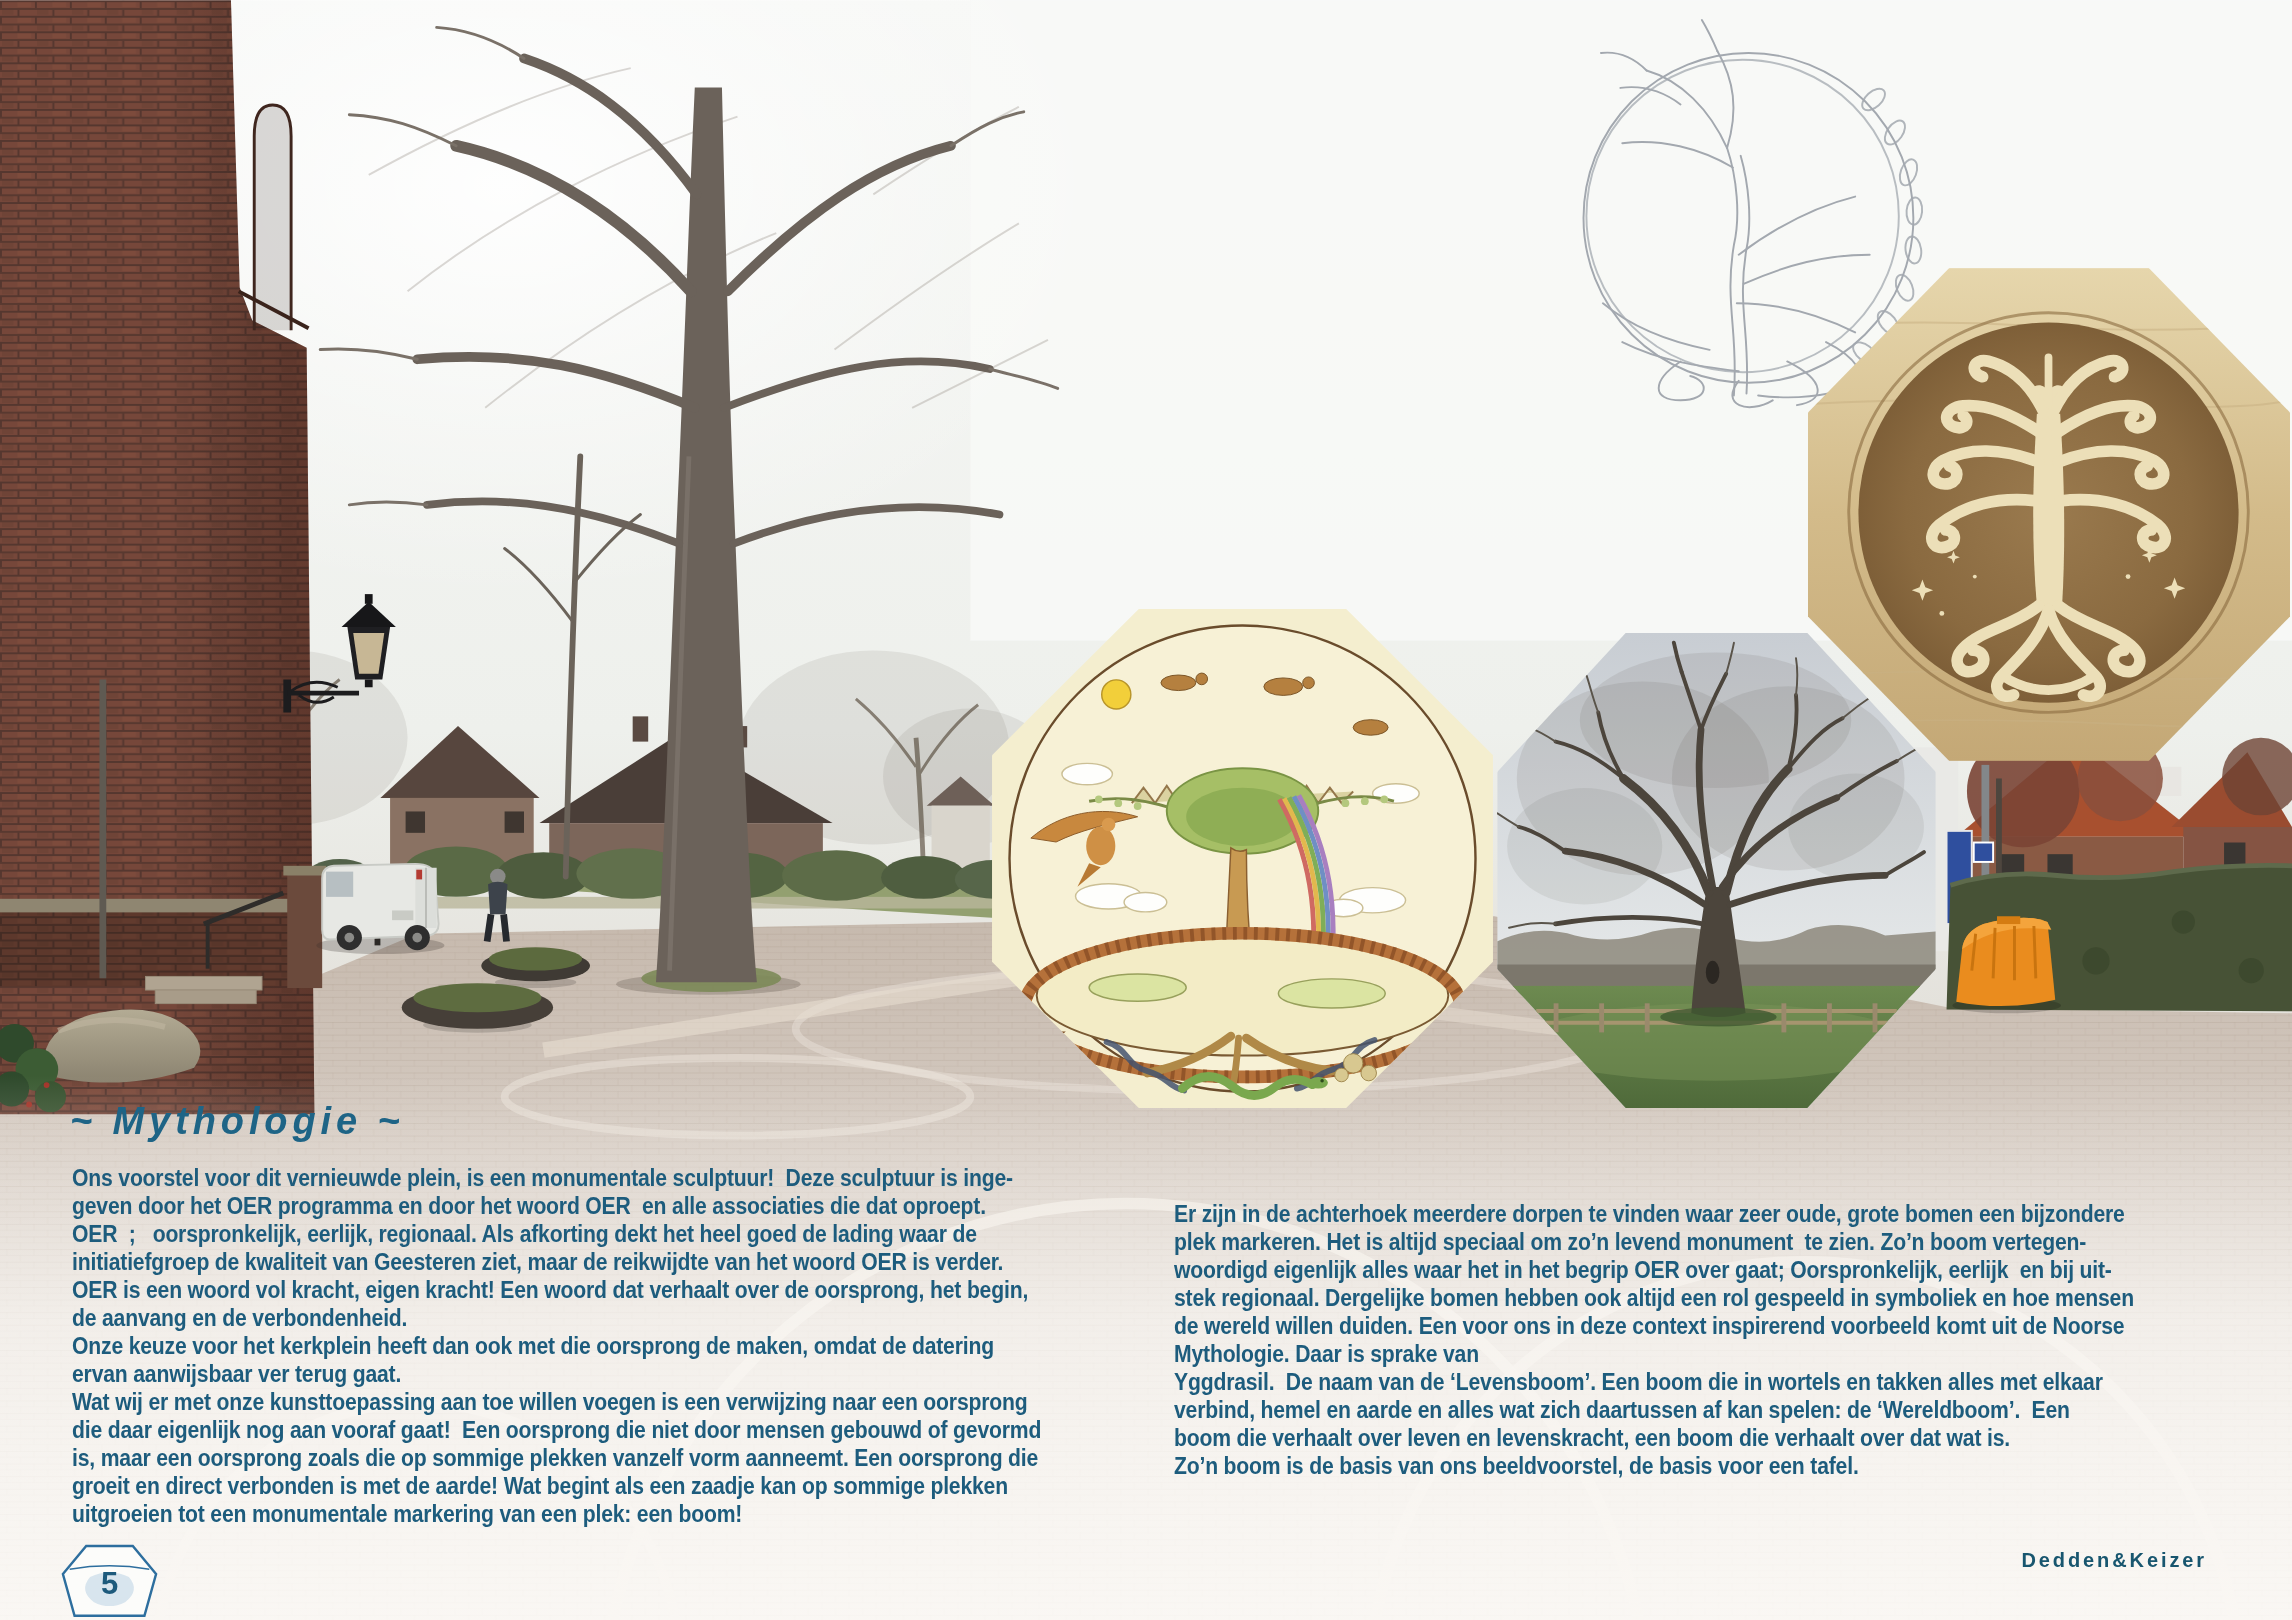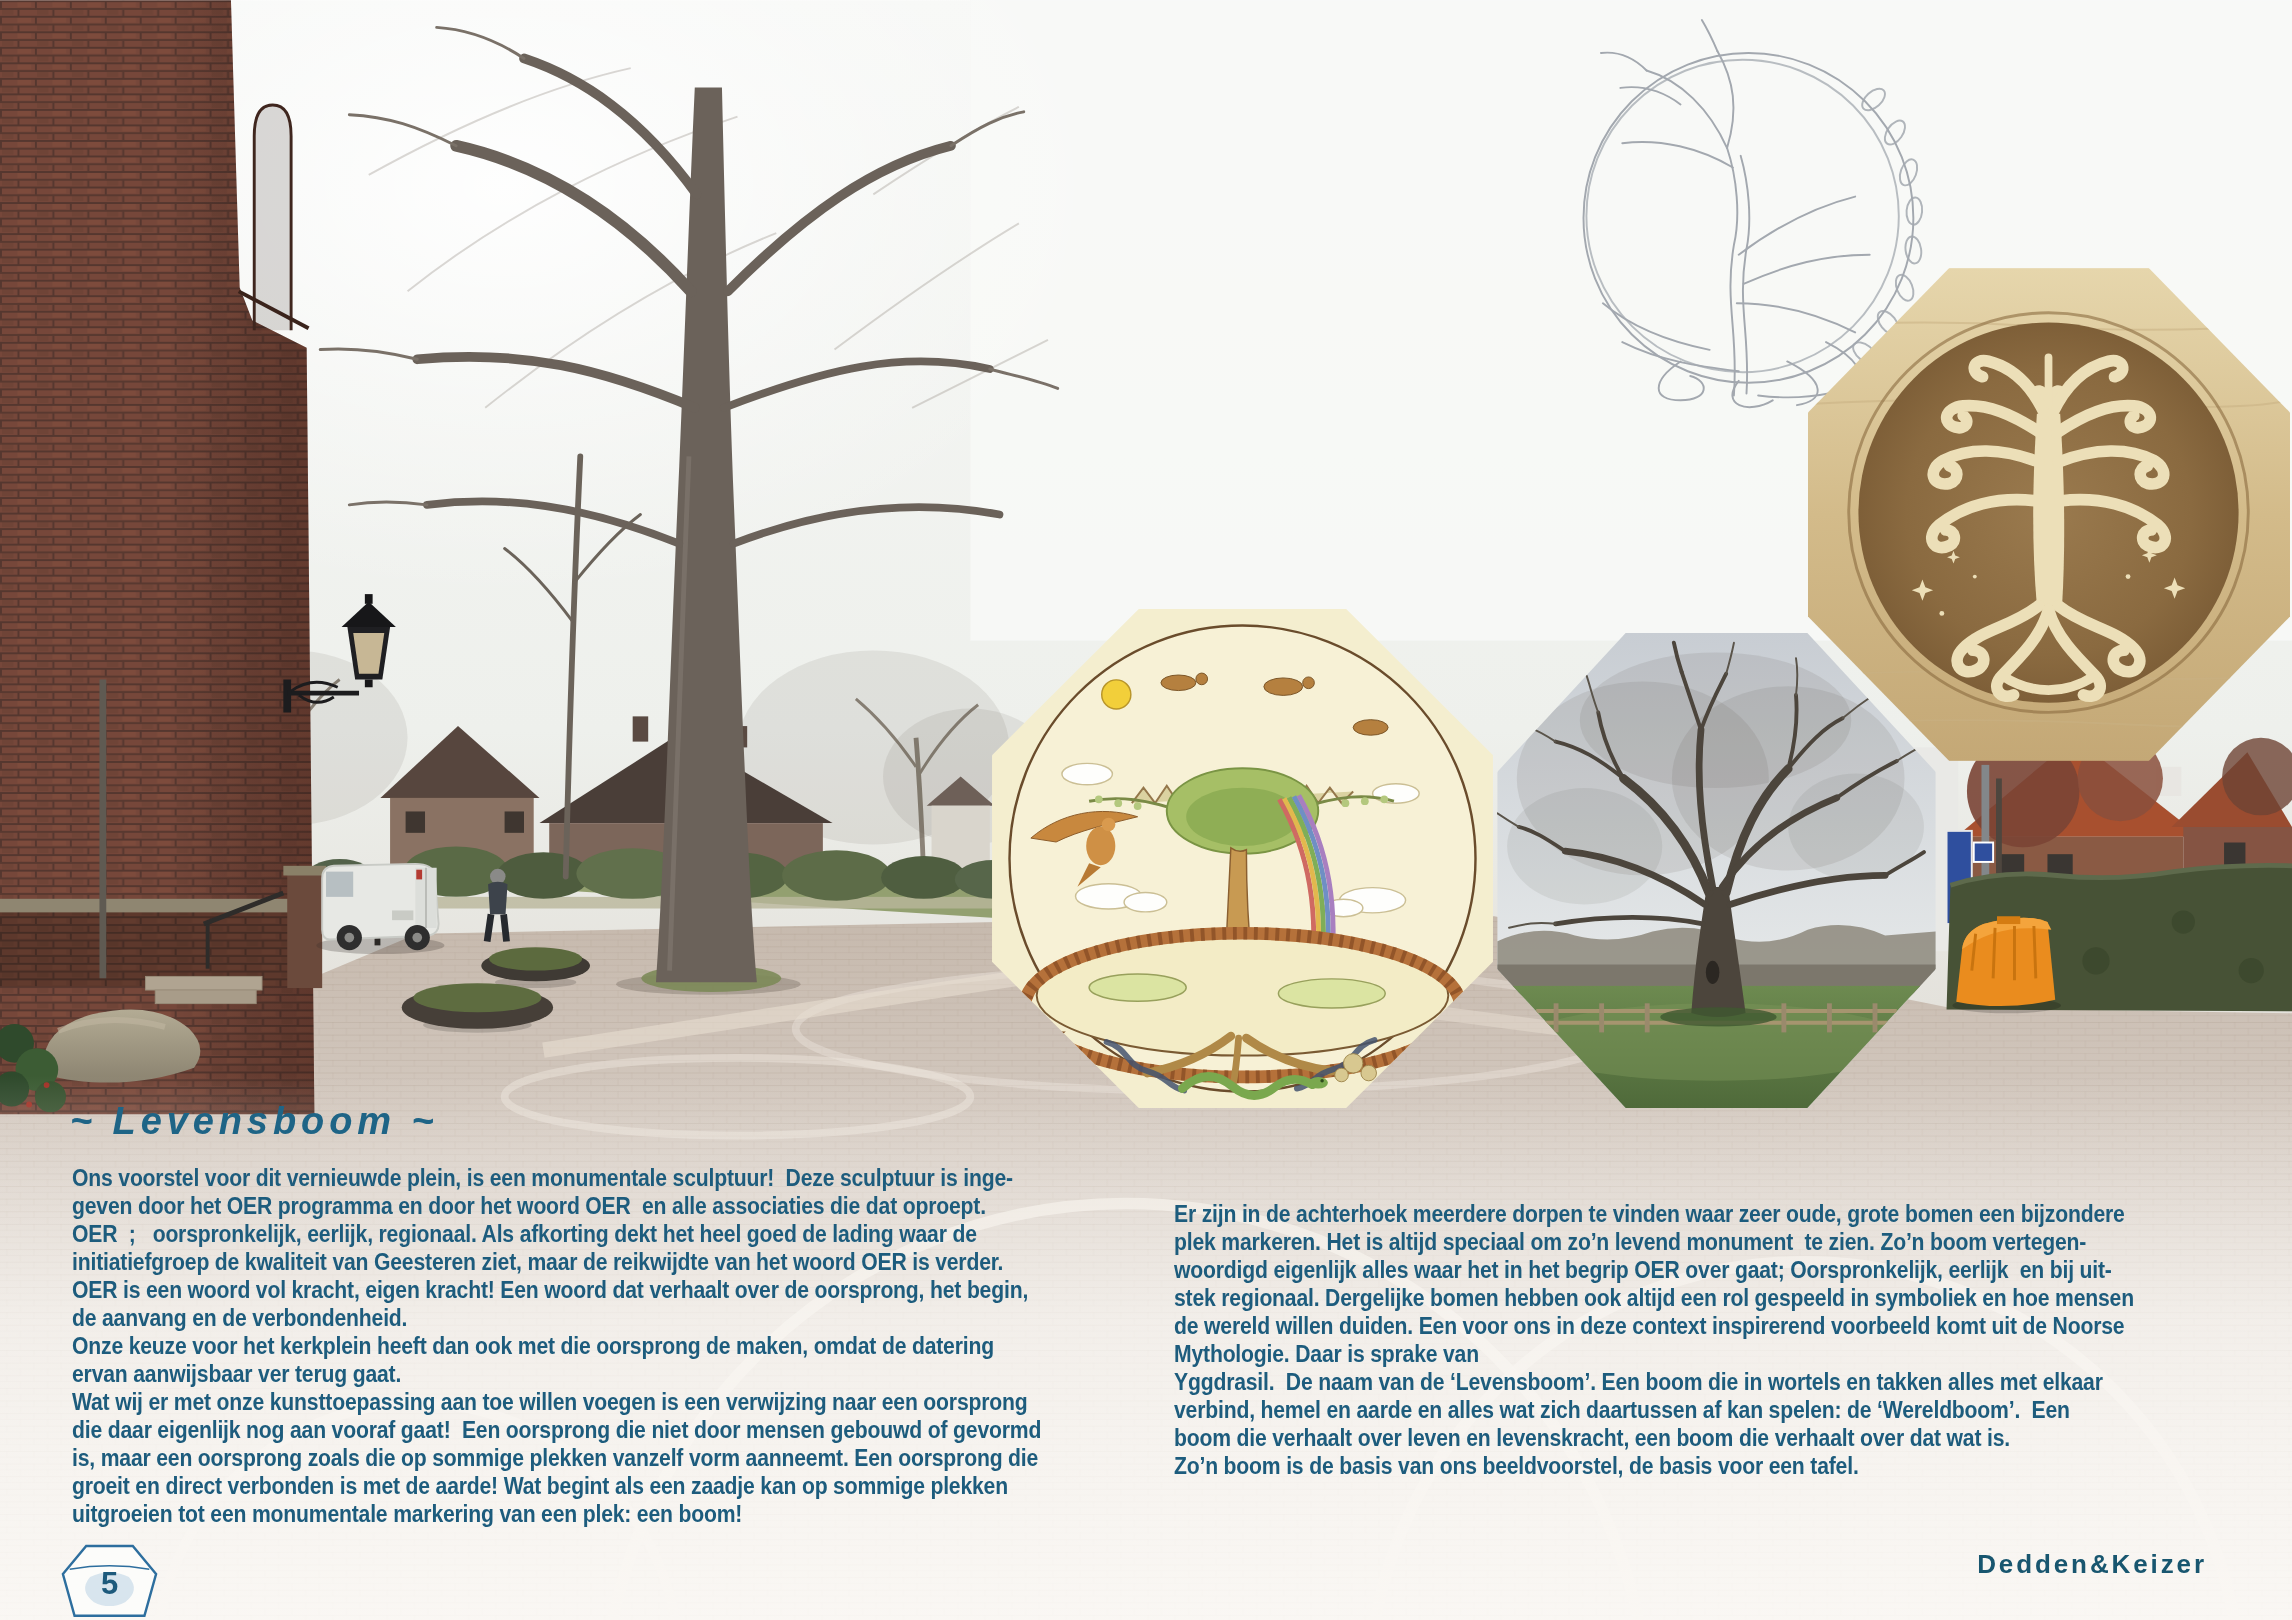--- a/index.html
+++ b/index.html
@@ -15,21 +15,21 @@
   #octa-oak{left:1497px;top:633px;width:439px;height:475px;z-index:10;}
   #octa-ygg{left:992px;top:609px;width:501px;height:499px;z-index:12;}
   #octa-carve{left:1808px;top:268px;width:482px;height:493px;z-index:15;}
   .title{left:70px;top:1100px;z-index:30;color:#1e6486;font-size:38px;font-weight:bold;
          font-style:italic;letter-spacing:4.9px;white-space:pre;}
   .col{z-index:30;color:#1d5c7d;font-size:23px;line-height:28px;font-weight:bold;
        white-space:pre-wrap;transform:scaleX(0.92);transform-origin:left top;
        letter-spacing:-0.2px;}
   #col-left{left:72px;top:1164px;width:1300px;}
   #col-right{left:1174px;top:1200px;width:1300px;}
-  .credit{z-index:30;right:85px;top:1549px;color:#18566f;font-size:26px;font-weight:bold;
+  .credit{z-index:30;right:85px;top:1549px;color:#18566f;font-size:20px;font-weight:bold;
           letter-spacing:2.9px;white-space:pre;}
   #badge{left:60px;top:1543px;width:99px;height:76px;z-index:30;}
   #badge .num{position:absolute;left:50%;top:54%;transform:translate(-50%,-50%);
               color:#1d5a7c;font-size:31px;font-weight:bold;}
 </style>
 </head>
 <body>
 
 <div class="page">
 
@@ -495,21 +495,21 @@
       <path transform="translate(352,296) scale(0.7)" d="M0,-11 L3,-3 L11,0 L3,3 L0,11 L-3,3 L-11,0 L-3,-3 Z"></path>
       <path transform="translate(378,330)" d="M0,-11 L3,-3 L11,0 L3,3 L0,11 L-3,3 L-11,0 L-3,-3 Z"></path>
       <circle cx="138" cy="356" r="2.5"></circle>
             <circle cx="330" cy="318" r="2.5"></circle>
             <circle cx="172" cy="318" r="2"></circle>
     </g>
   </g>
 </svg>
 </div>
 
-<div class="layer title">~ Levensboom ~</div>
+<div class="layer title">~ Mythologie ~</div>
 <div id="col-left" class="layer col">Ons voorstel voor dit vernieuwde plein, is een monumentale sculptuur!  Deze sculptuur is inge-
 geven door het OER programma en door het woord OER  en alle associaties die dat oproept.
 OER  ;   oorspronkelijk, eerlijk, regionaal. Als afkorting dekt het heel goed de lading waar de
 initiatiefgroep de kwaliteit van Geesteren ziet, maar de reikwijdte van het woord OER is verder.
 OER is een woord vol kracht, eigen kracht! Een woord dat verhaalt over de oorsprong, het begin,
 de aanvang en de verbondenheid.
 Onze keuze voor het kerkplein heeft dan ook met die oorsprong de maken, omdat de datering
 ervan aanwijsbaar ver terug gaat.
 Wat wij er met onze kunsttoepassing aan toe willen voegen is een verwijzing naar een oorsprong
 die daar eigenlijk nog aan vooraf gaat!  Een oorsprong die niet door mensen gebouwd of gevormd

